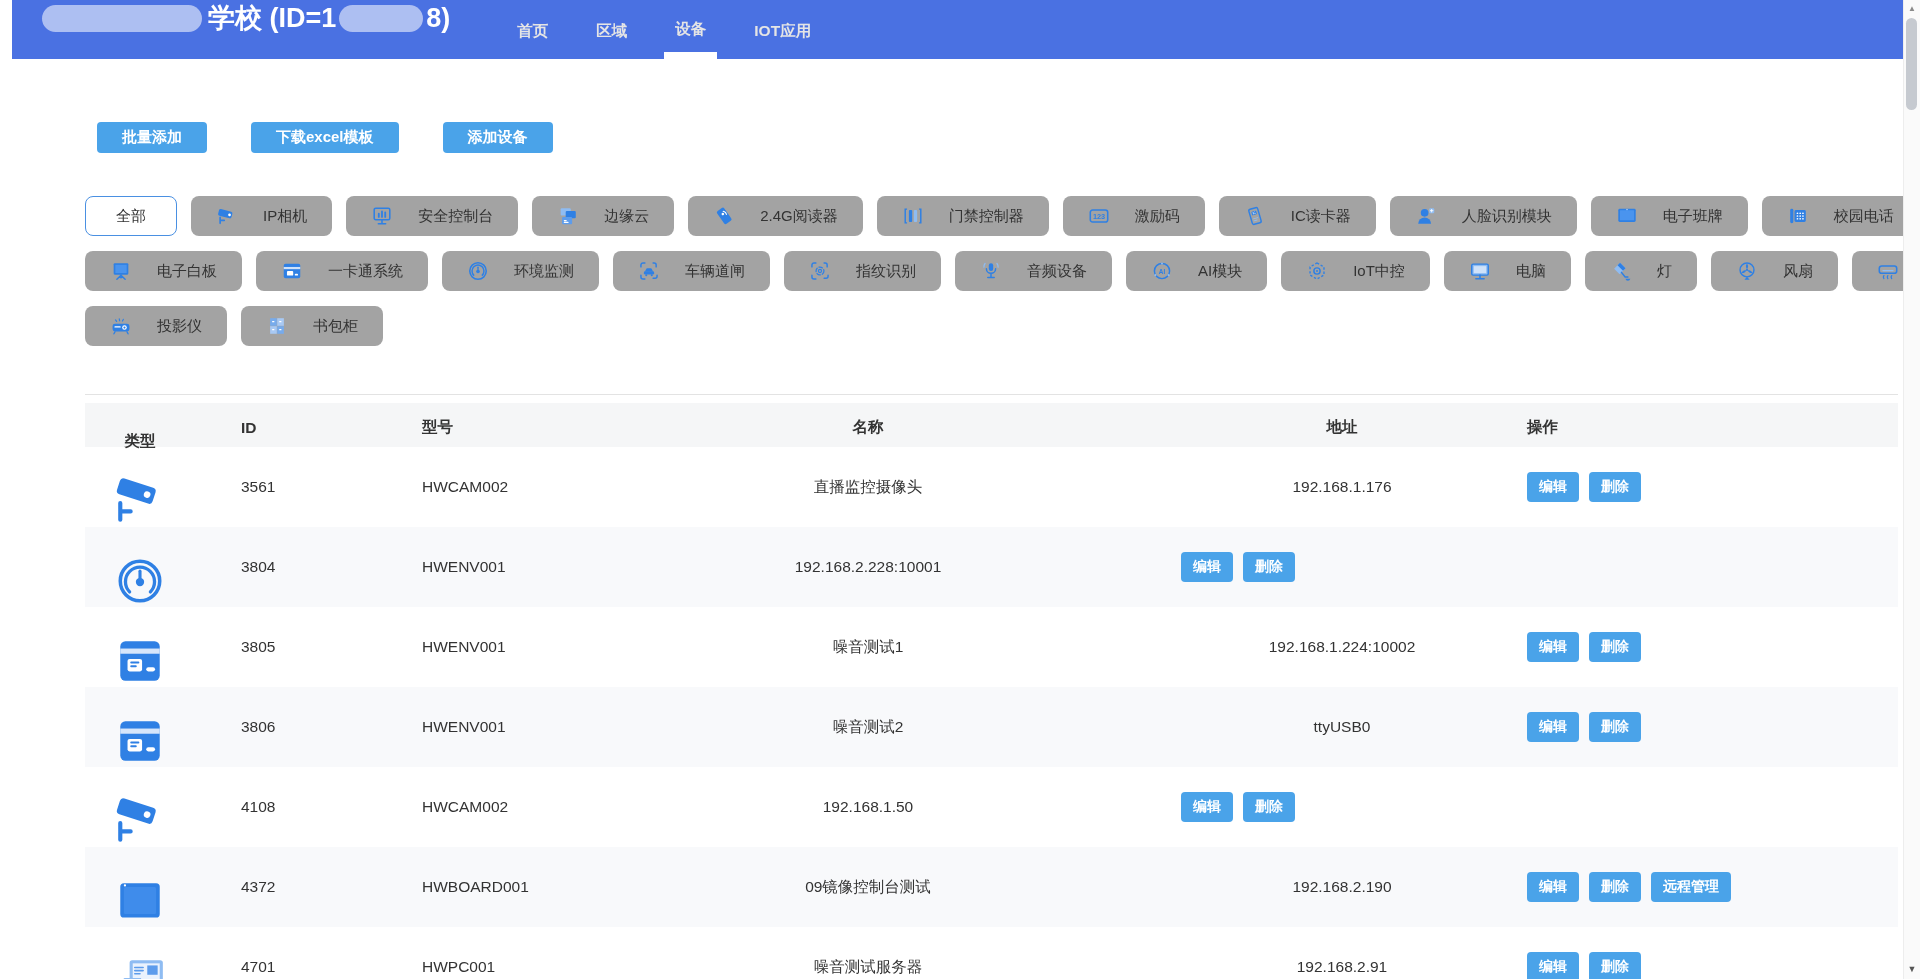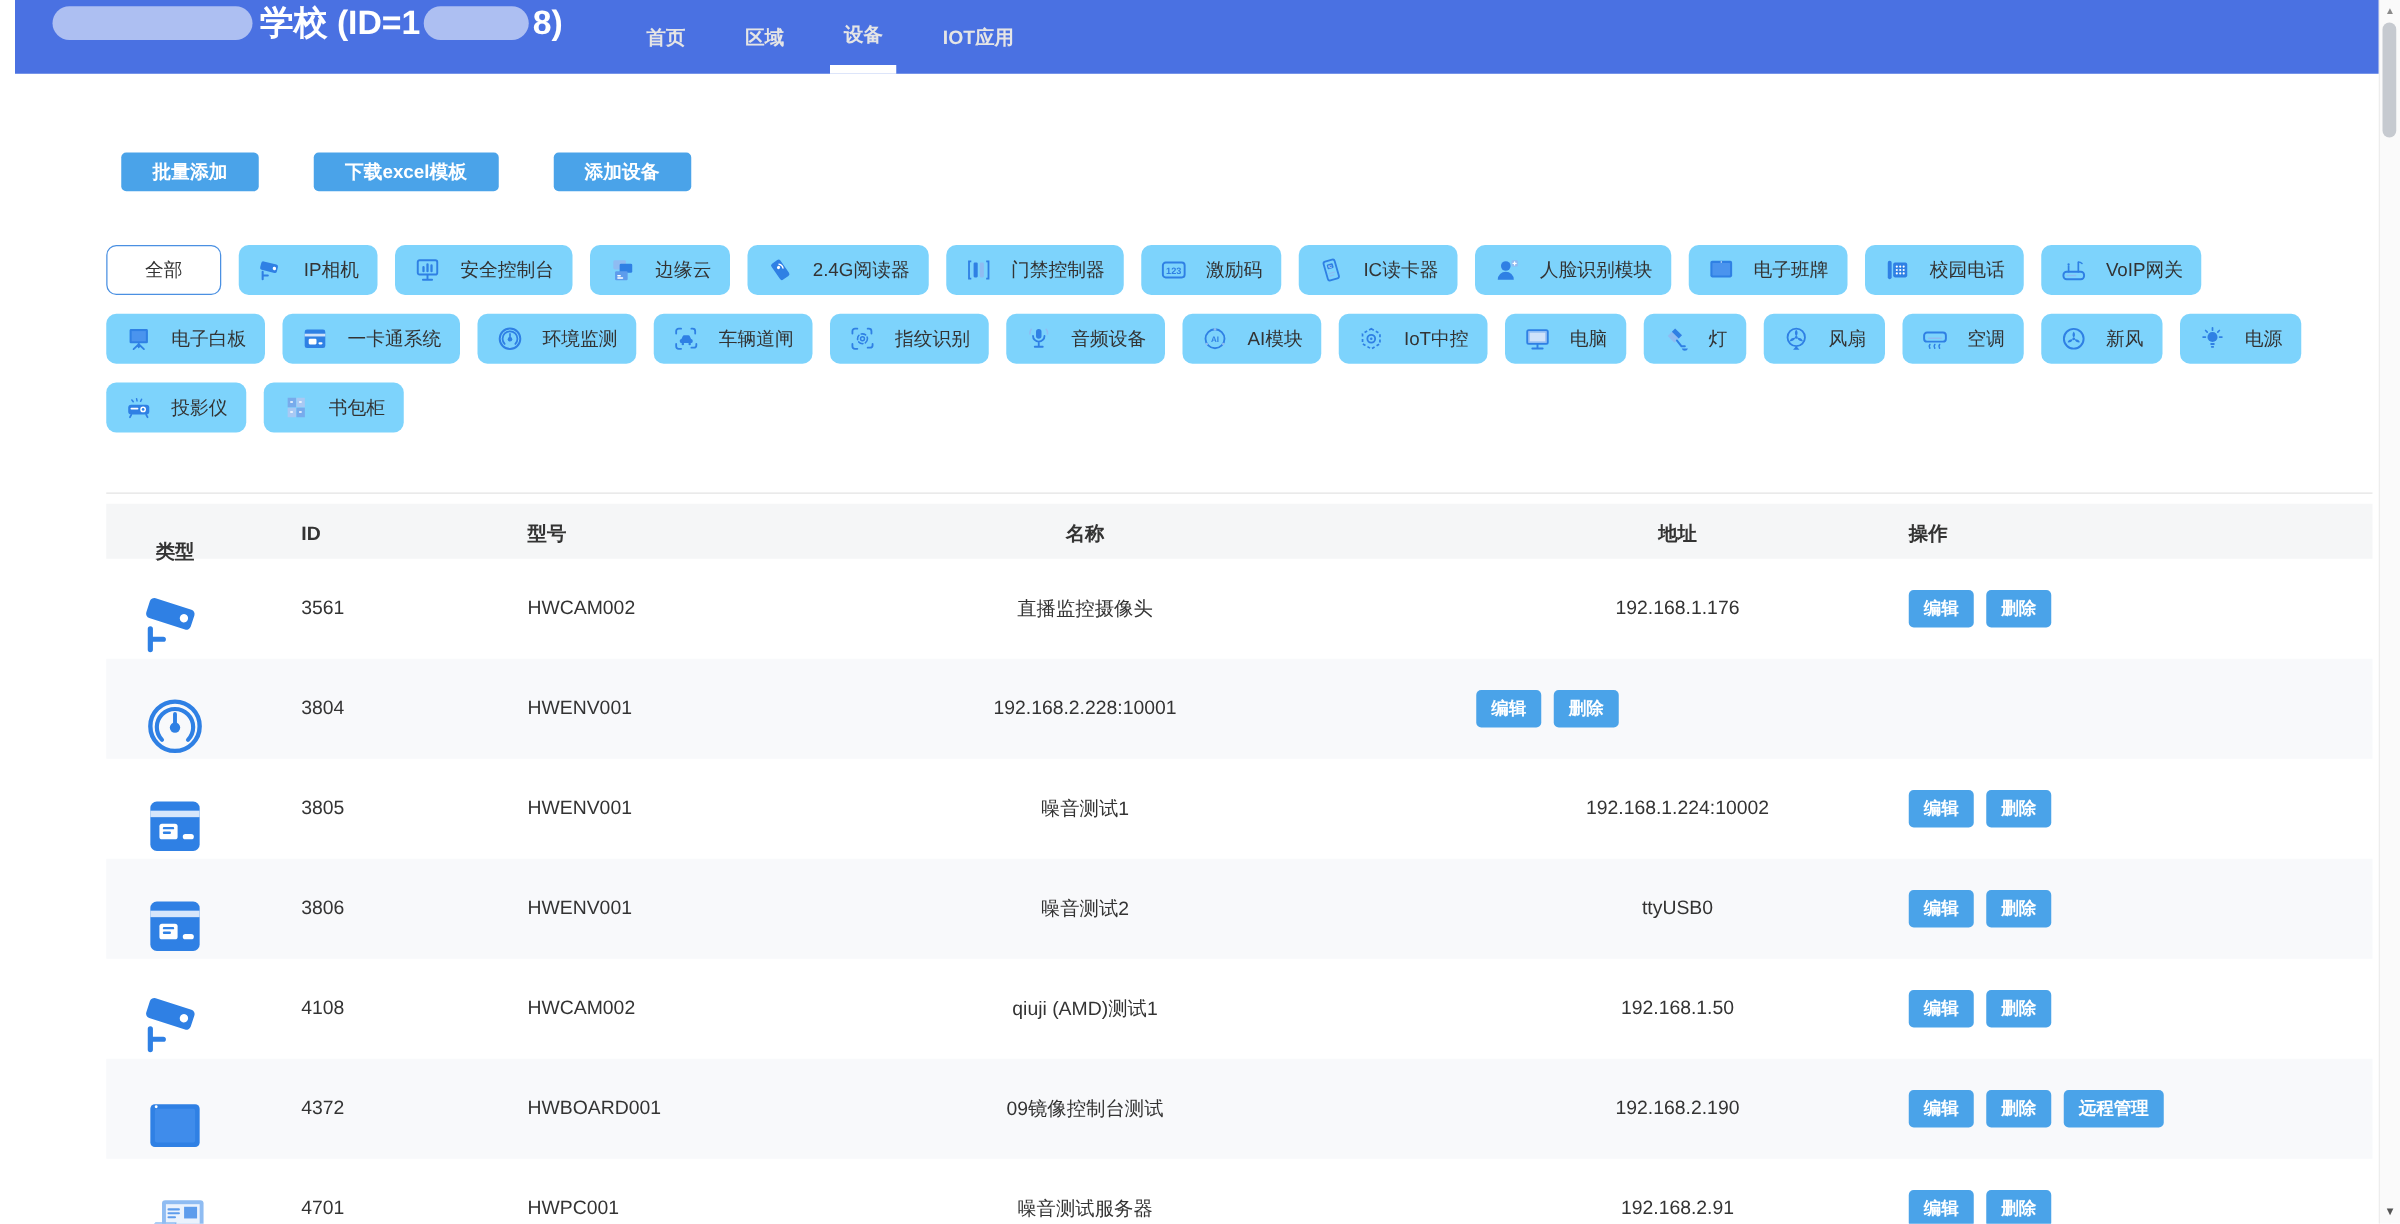--- a/index.html
+++ b/index.html
@@ -23,25 +23,25 @@
 
   
   .toolbar { position:absolute; top:122px; left:85px; display:flex; gap:44px;margin-left:12px; }
   .tbtn { height:31px; padding:0 25px; background:#4aa3e9; color:#fff;
     font-size:15px; font-weight:bold; border:none; border-radius:4px;
     display:flex; align-items:center; cursor:pointer; font-family:inherit; }
 
   
   .filters { position:absolute; top:196px; left:85px; right:48px; }
   .chip-row { display:flex; gap:14px; margin-bottom:15px; }
-  .chip { height:40px; background:#7dd3fc; border-radius:8px; display:flex;
-    align-items:center; padding:0 15px; font-size:15px; color:#333;
+  .chip { height:40px; background:#a3a3a3; border-radius:8px; display:flex;
+    align-items:center; padding:0 25px; font-size:15px; color:#333;
     cursor:pointer; white-space:nowrap; }
   .chip.active { background:#fff; border:1px solid #4a90e2; padding:0 30px; }
-  .chip-icon { width:22px; height:22px; margin-right:15px; display:flex; }
+  .chip-icon { width:22px; height:22px; margin-right:25px; display:flex; }
   .chip-icon svg { width:22px; height:22px; }
 
   
   .table-wrap { position:absolute; top:394px; left:85px; width:1813px;
     border-top:1px solid #e3e3e3; padding-top:8px; }
   .t-header, .t-row { display:grid;
     grid-template-columns:110px 180px 192px 602px 346px 1fr; align-items:center; }
   .t-header { height:44px; background:#f5f6f7; font-weight:bold; font-size:15.5px; }
   .t-row { height:80px; font-size:15.5px; }
   .t-row:nth-child(even) { background:#f8f9fb; }
@@ -556,21 +556,20 @@
               <g transform="rotate(18 24 16)">
                 <rect x="4" y="7" width="36" height="16" rx="3.5" fill="#2F80E4"></rect>
                 <circle cx="33" cy="15" r="3.2" fill="#fff"></circle>
               </g>
               <path d="M7 26 V42 M7 34 H17" stroke="#2F80E4" stroke-width="4" fill="none" stroke-linecap="round"></path>
             </svg>
           </span>
         </div>
     <div class="c-id">4108</div>
     <div class="c-model">HWCAM002</div>
-    <div class="c-name">qiuji (AMD)测试1</div>
     <div class="c-addr">192.168.1.50</div>
     <div class="c-ops">
           <button class="op-btn">编辑</button>
           <button class="op-btn">删除</button>
         </div>
   </div>
 
   <div class="t-row">
     <div class="c-type">
           <span class="type-icon">

